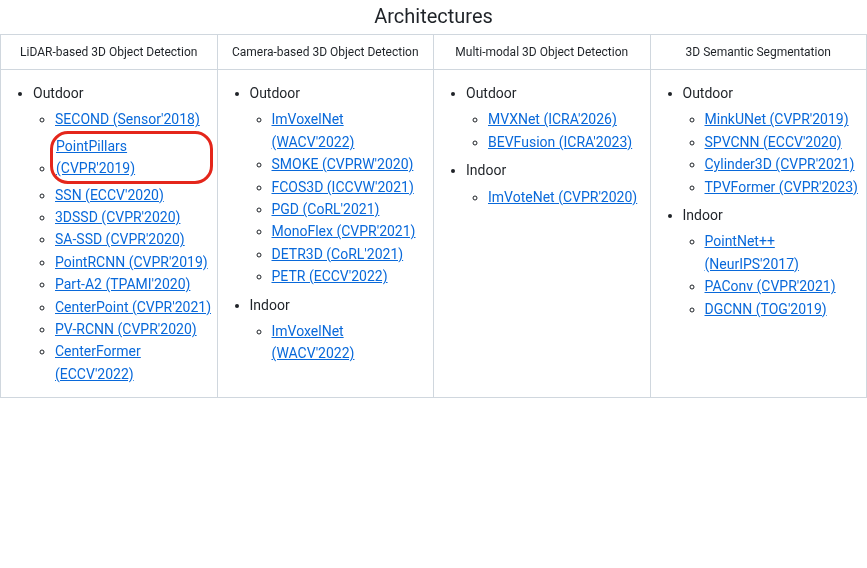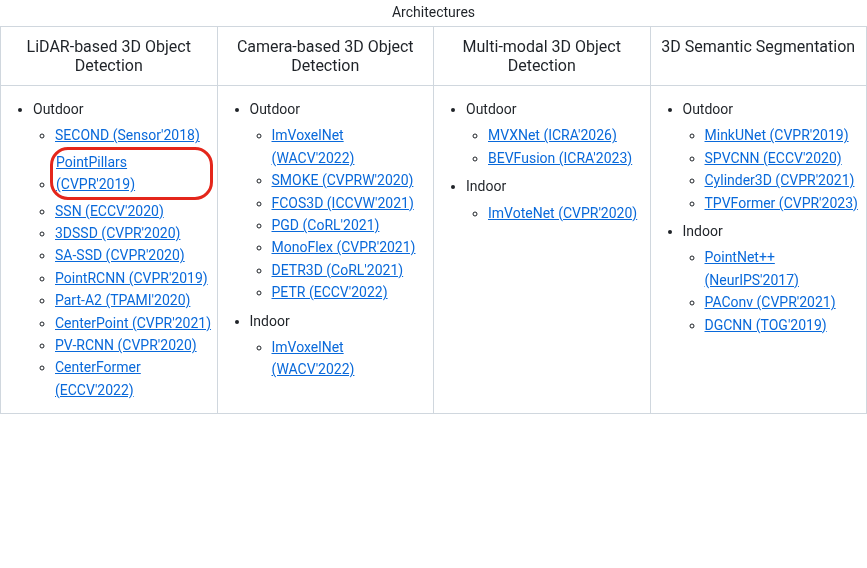--- a/index.html
+++ b/index.html
@@ -8,36 +8,36 @@
     padding: 0;
     font-family: -apple-system, BlinkMacSystemFont, "Segoe UI", Roboto, Arial, sans-serif;
     font-size: 14px;
     color: #1f2328;
     background: #fff;
     width: 867px;
   }
   .title {
     text-align: center;
     padding: 4px 0 6px 0;
-    font-size: 14px;
+    font-size: 20px;
   }
   table {
     width: 100%;
     border-collapse: collapse;
     table-layout: fixed;
   }
   th, td {
     border: 1px solid #d0d7de;
     vertical-align: top;
   }
   th {
     font-weight: 400;
     text-align: center;
     padding: 10px 6px;
-    font-size: 16px;
+    font-size: 12px;
   }
   td {
     padding: 6px 4px 12px 4px;
   }
   ul {
     margin: 6px 0 0 0;
     padding-left: 28px;
   }
   ul ul {
     margin-top: 4px;

